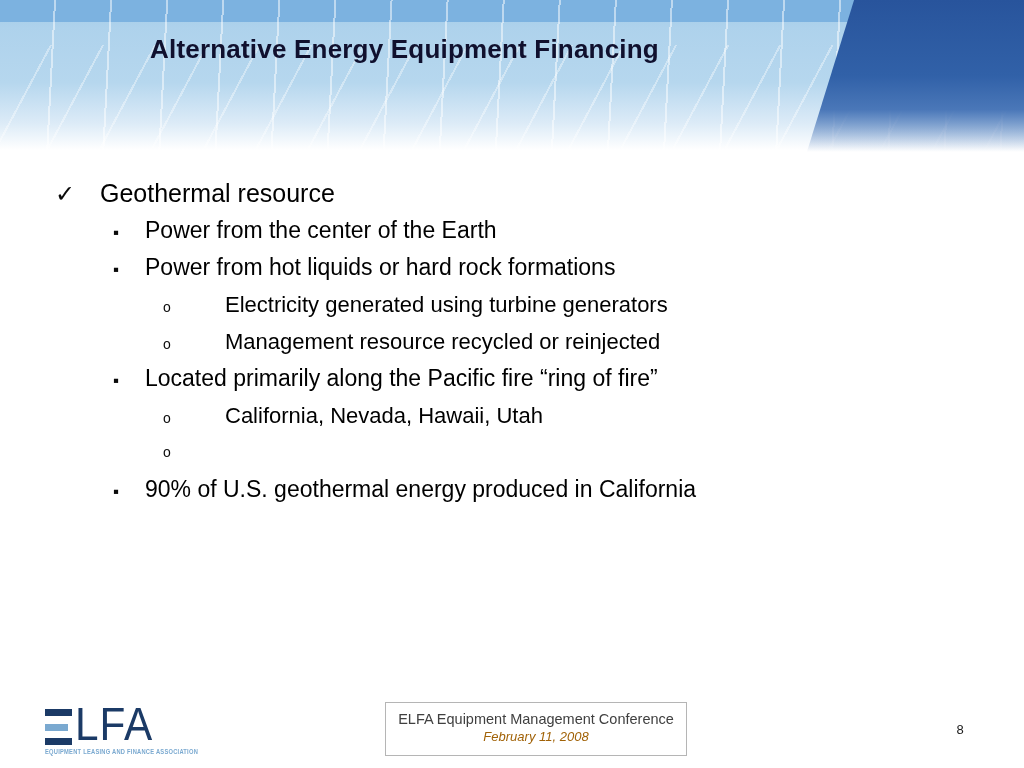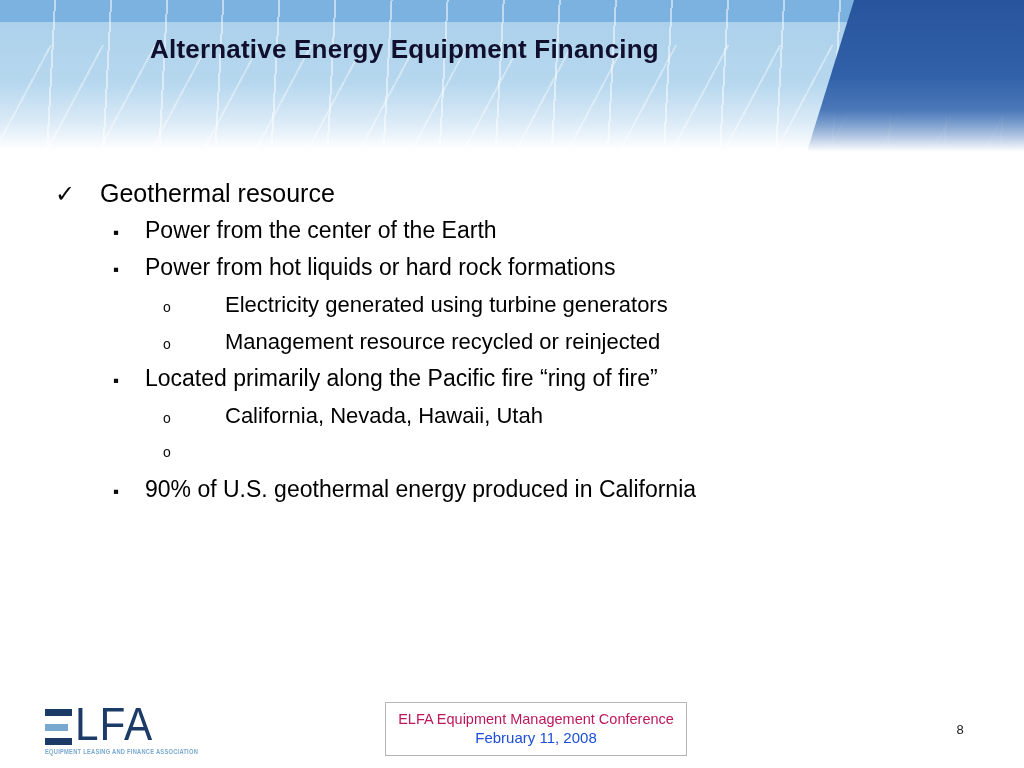--- a/index.html
+++ b/index.html
@@ -72,22 +72,22 @@
     margin-top: 3px; font-size: 7px; font-weight: bold; letter-spacing: 0.3px;
     color: var(--logo-lightblue, #6fa3cd);
     white-space: nowrap; transform: scaleX(0.82); transform-origin: left;
   }
 
   .conf-box {
     position: absolute; left: 385px; top: 702px; width: 302px; height: 54px;
     border: 1px solid #b5b5b5; background: #fff;
     text-align: center; padding-top: 8px;
   }
-  .conf-line1 { font-size: 14.5px; color: #be185d; }
-  .conf-line2 { font-size: 15px; color: #1d4ed8; margin-top: 2px; }
+  .conf-line1 { font-size: 14.5px; color: #404040; }
+  .conf-line2 { font-size: 13px; font-style: italic; color: #a16207; margin-top: 2px; }
 
   .page-number { position: absolute; left: 950px; top: 722px; width: 20px; text-align: center; font-size: 13px; color: #1a1a1a; }
 </style>
 </head>
 <body>
 
 <div class="header">
   <div class="band"></div>
   <div class="top-strip"></div>
   <div class="grid-a"></div>

